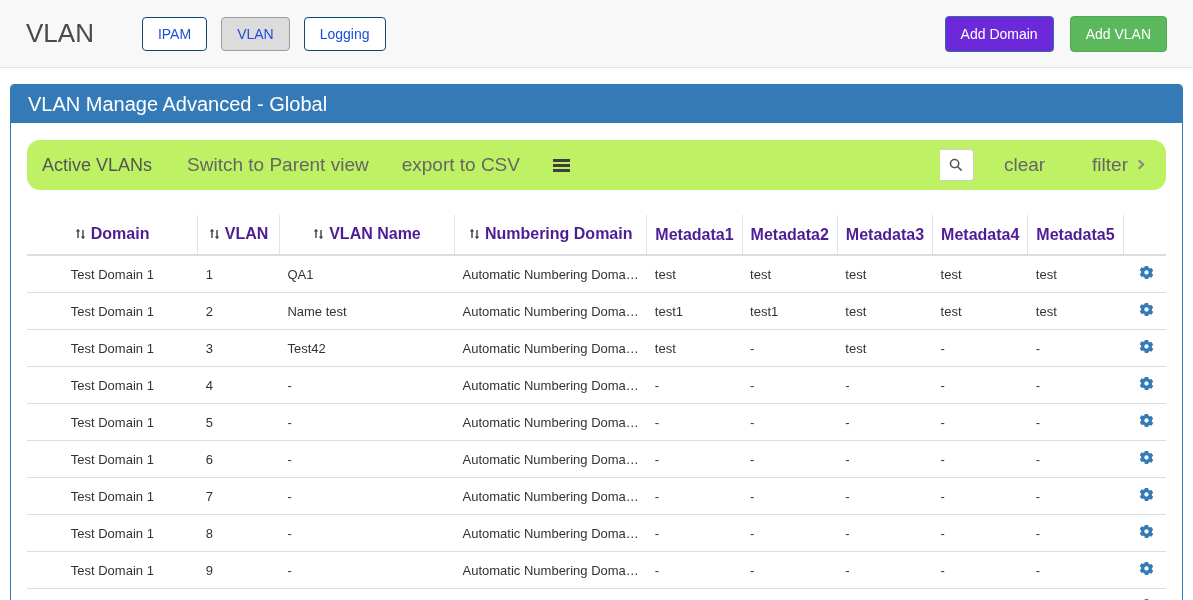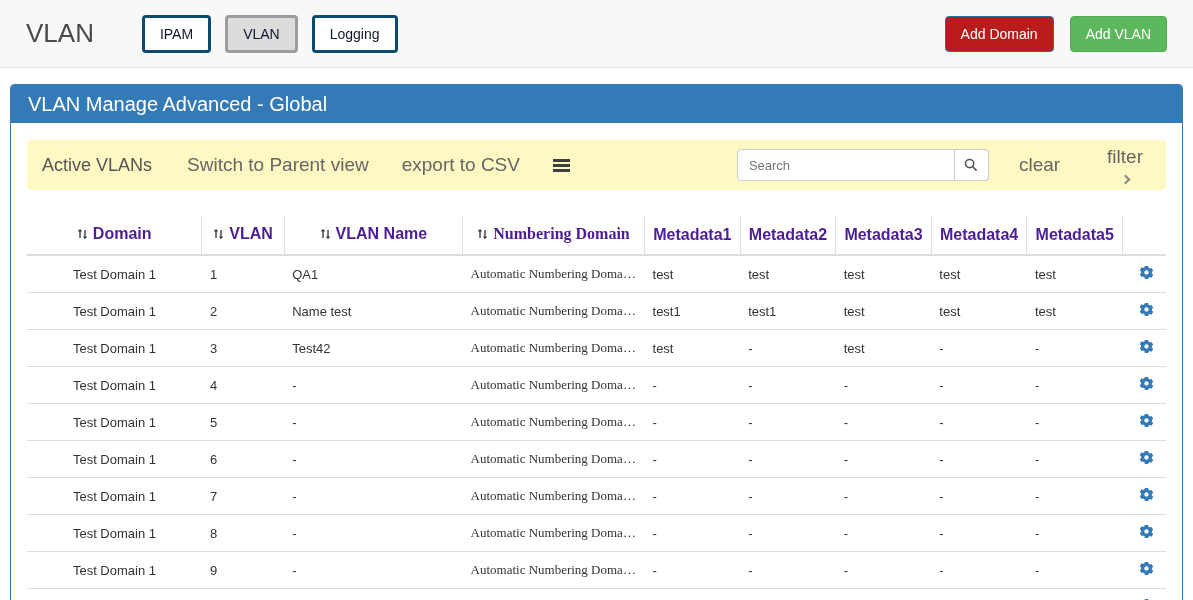--- a/index.html
+++ b/index.html
@@ -22,44 +22,44 @@
     border-bottom: 1px solid #e4e4e4;
   }
   .topbar-title {
     font-size: 26px;
     font-weight: 400;
     color: #4a4a4a;
     margin-right: 48px;
   }
   .nav-btn {
     background: #fff;
-    border: 3px solid #0c4a6e;
+    border: 1px solid #0c4a6e;
     border-radius: 4px;
     padding: 8px 15px;
     font-size: 14px;
     font-family: "Liberation Sans", sans-serif;
-    color: #0f172a;
+    color: #1d4ed8;
     margin-right: 14px;
     cursor: pointer;
   }
   .nav-btn.active {
     background: #dcdcdc;
     border-color: #9d9d9d;
   }
   .topbar-spacer { flex: 1; }
   .btn {
     border-radius: 4px;
     padding: 9px 15px;
     font-size: 14px;
     font-family: "Liberation Sans", sans-serif;
     color: #fff;
     cursor: pointer;
     margin-left: 16px;
   }
-  .btn-primary { background: #b91c1c; border: 1px solid #2e6da4; }
+  .btn-primary { background: #6d28d9; border: 1px solid #2e6da4; }
   .btn-success { background: #5cb85c; border: 1px solid #4cae4c; }
 
   
   .panel {
     margin: 16px 10px 0 10px;
     border: 1px solid #337ab7;
     border-radius: 4px;
     overflow: hidden;
     background: #fff;
   }
@@ -69,22 +69,22 @@
     font-size: 20px;
     padding: 8px 17px;
     line-height: 1.1;
   }
   .panel-body { padding: 17px 16px 0 16px; }
 
   
   .toolbar {
     display: flex;
     align-items: center;
-    background: #fef9c3;
-    border-radius: 4px;
+    background: #bef264;
+    border-radius: 13px;
     padding: 9px 15px;
     height: 50px;
   }
   .toolbar-title {
     font-size: 18px;
     color: #555;
     margin-right: 35px;
   }
   .toolbar-link {
     font-size: 19px;
@@ -133,21 +133,20 @@
     justify-content: center;
     cursor: pointer;
   }
   .clear-link { margin-left: 30px; margin-right: 15px; }
   .filter-link {
     margin-left: 32px;
     margin-right: 8px;
     display: inline-flex;
     align-items: center;
     gap: 8px;
-    flex-direction: column;
   }
   .chevron-right {
     display: inline-block;
     width: 7px;
     height: 7px;
     border-top: 2px solid #8a8a8a;
     border-right: 2px solid #8a8a8a;
     transform: rotate(45deg);
     margin-bottom: 1px;
   }
@@ -175,21 +174,21 @@
     padding: 9px 8px;
     border-top: 1px solid #ddd;
     white-space: nowrap;
     overflow: hidden;
     text-overflow: ellipsis;
   }
   .sort-icon { margin-right: 5px; vertical-align: -1px; display: inline-block; }
   .col-domain { width: 15.3%; text-align: center; }
   .col-vlan { width: 7.2%; }
   .col-vlan_name { width: 15.6%; }
-  .col-numbering_domain { width: 15.2%; font-family: Liberation Serif, serif; }
+  .col-numbering_domain { width: 15.2%; }
   .col-metadata1, .col-metadata2, .col-metadata3, .col-metadata4, .col-metadata5 { width: 8.2%; }
   .col-actions { width: 3.8%; text-align: right; }
   td.col-actions { padding-right: 12px; }
   .gear-btn { cursor: pointer; display: inline-block; line-height: 0; }
 </style>
 </head>
 <body>
 
 <div class="topbar">
   <div class="topbar-title">VLAN</div>
@@ -205,21 +204,20 @@
   <div class="panel-heading">VLAN Manage Advanced - Global</div>
   <div class="panel-body">
 
     <div class="toolbar">
       <div class="toolbar-title">Active VLANs</div>
       <a class="toolbar-link">Switch to Parent view</a>
       <a class="toolbar-link">export to CSV</a>
       <span class="hamburger-icon"></span>
 
       <div class="search-group">
-        <input class="search-input" type="text" placeholder="Search" style="">
         <button class="search-btn">
           <span style="line-height:0;">
             <svg width="14" height="14" viewBox="0 0 14 14" fill="none" stroke="#555" stroke-width="1.6">
               <circle cx="5.6" cy="5.6" r="4.1"></circle>
               <line x1="8.8" y1="8.8" x2="12.6" y2="12.6"></line>
             </svg>
           </span>
         </button>
       </div>
       <a class="toolbar-link clear-link">clear</a>

